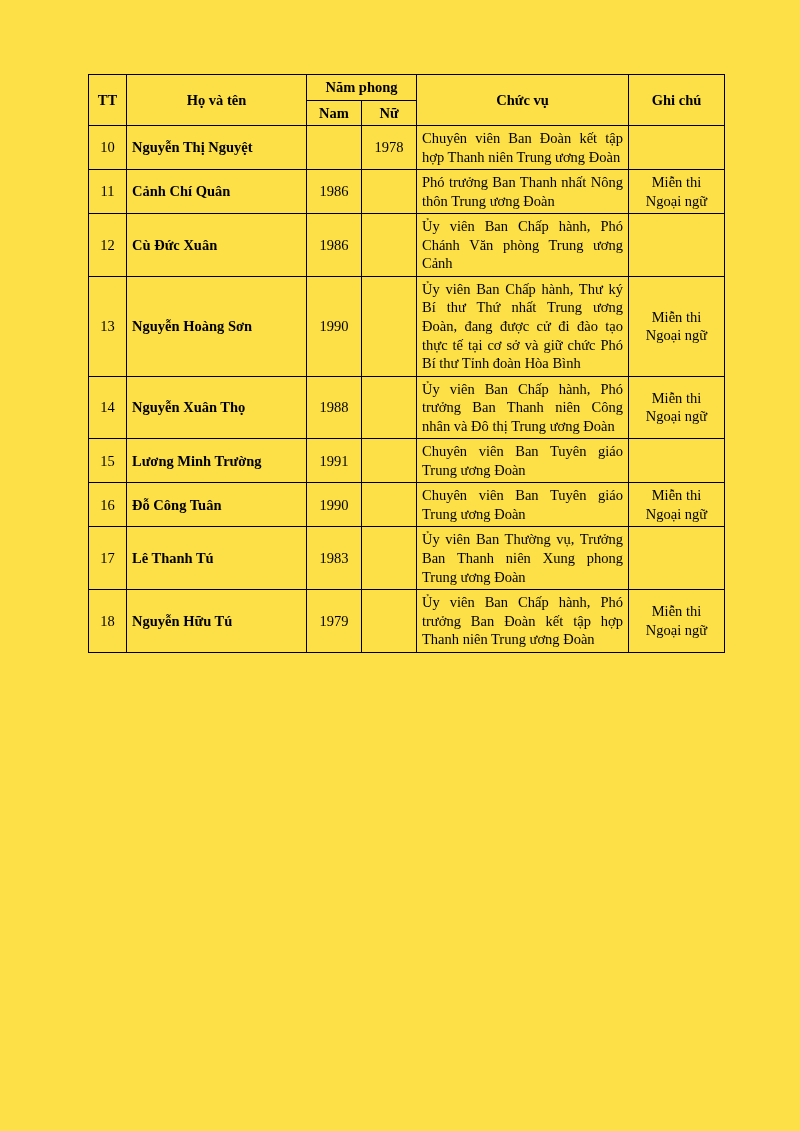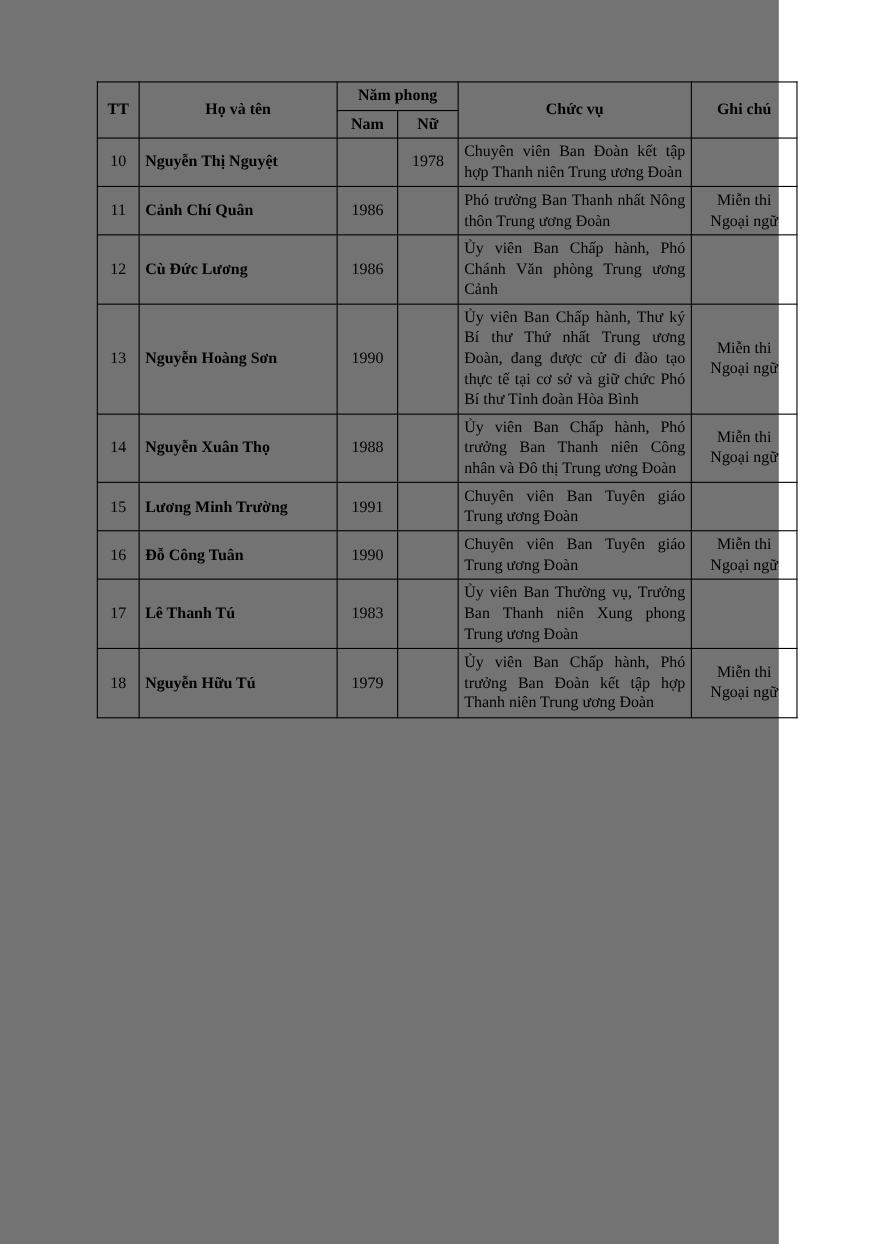--- a/index.html
+++ b/index.html
@@ -11,23 +11,23 @@
     width: 800px;
     height: 1131px;
     font-family: "Liberation Serif", serif;
     color: #000000;
     position: relative;
   }
   .page {
     position: absolute;
     left: 0;
     top: 0;
-    width: 708px;
+    width: 800px;
     height: 1131px;
-    background: #737373;
+    background: #fde047;
     font-family: Liberation Serif, serif;
   }
   .table-wrap {
     position: absolute;
     left: 88px;
     top: 74px;
     width: 636px;
   }
   table.doc-table {
     border-collapse: collapse;
@@ -136,21 +136,21 @@
           <td class="cell-year">1986</td>
           <td class="cell-year"></td>
           <td class="cell-chuc">Phó trưởng Ban Thanh nhất Nông thôn Trung ương Đoàn</td>
           <td class="cell-ghi">
             <span class="ghi-line">Miễn thi</span>
             <span class="ghi-line">Ngoại ngữ</span>
           </td>
         </tr>
         <tr>
           <td class="cell-tt">12</td>
-          <td class="cell-name">Cù Đức Lương</td>
+          <td class="cell-name">Cù Đức Xuân</td>
           <td class="cell-year">1986</td>
           <td class="cell-year"></td>
           <td class="cell-chuc">Ủy viên Ban Chấp hành, Phó Chánh Văn phòng Trung ương Cảnh</td>
           <td class="cell-ghi">
             <span class="ghi-line"></span>
             <span class="ghi-line"></span>
           </td>
         </tr>
         <tr>
           <td class="cell-tt">13</td>

